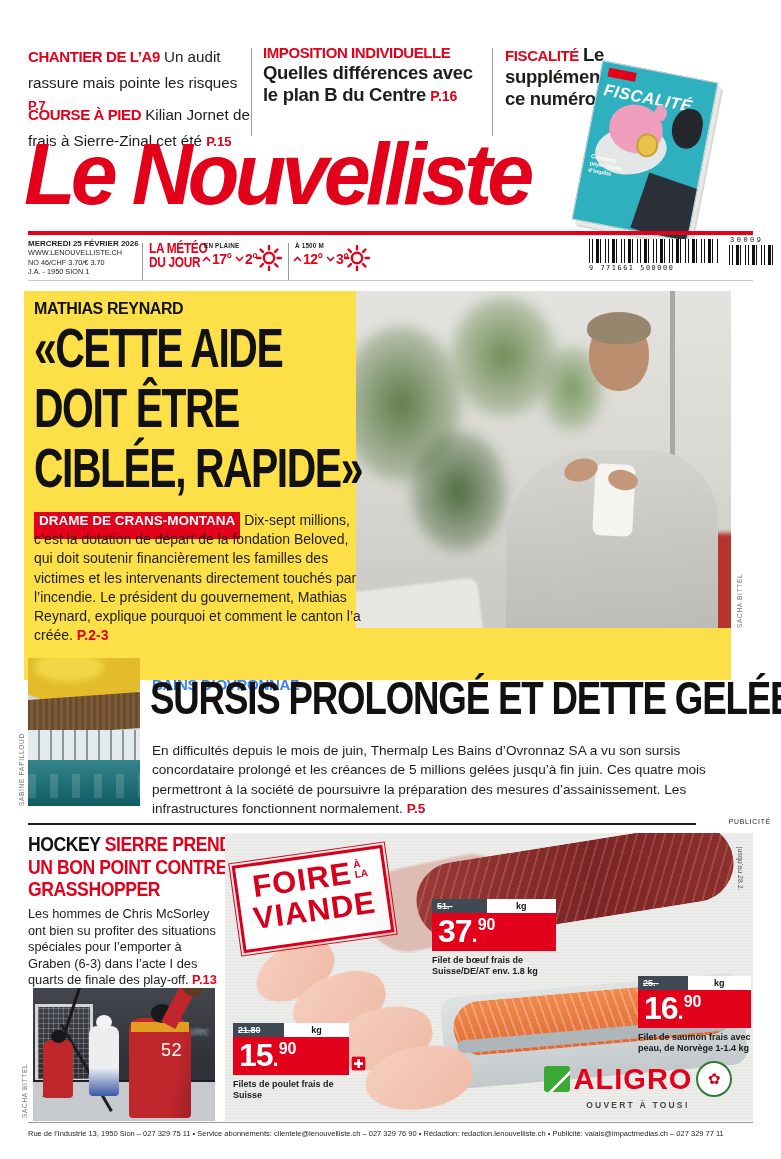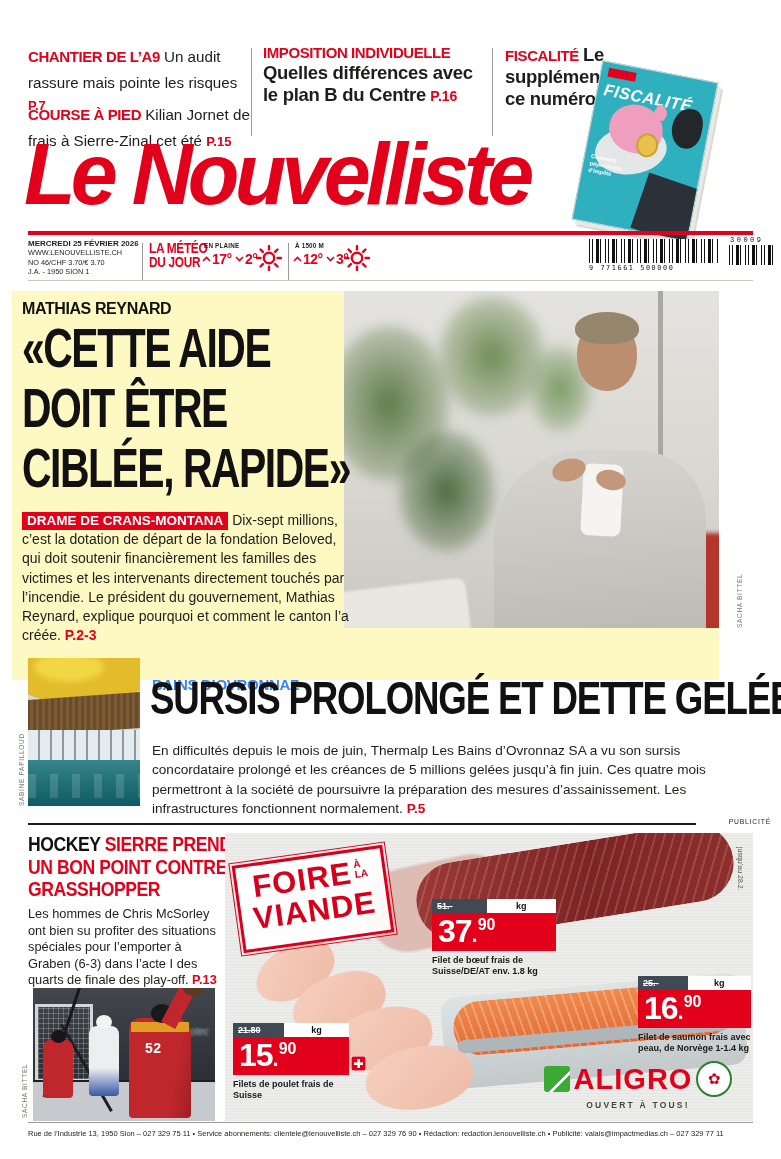--- a/index.html
+++ b/index.html
@@ -43,27 +43,27 @@
   letter-spacing:-.4px;transform:scaleX(.85);transform-origin:0 0;white-space:nowrap}
 .wlabel{font-size:6.3px;font-weight:700;color:#1d1d1b;letter-spacing:.2px}
 .wtemps{font-size:14px;font-weight:700;color:#e2001a;letter-spacing:-.5px;white-space:nowrap}
 .wtemps svg{margin:0 1px 2px 0;vertical-align:middle}
 .sun{display:inline-block}
 #barcode-digits{left:589px;top:264px;font-size:6.8px;letter-spacing:1.6px;color:#111;font-family:"DejaVu Sans Mono",monospace}
 #barcode-issue{left:730px;top:236px;font-size:7px;letter-spacing:2.5px;color:#111;font-family:Liberation Mono, monospace}
 .bars{background:repeating-linear-gradient(90deg,#111 0 1.5px,#fff 1.5px 3px,#111 3px 4px,#fff 4px 7.5px,#111 7.5px 10px,#fff 10px 11px,#111 11px 12.5px,#fff 12.5px 16px)}
 
 
-#lead{left:12px;top:291px;width:707px;height:389px;background:#fef9c3}
+#lead{left:24px;top:291px;width:707px;height:389px;background:#fde047}
 #lead .txt{position:absolute;left:10px;top:9px;width:330px}
 #lead .kick{font-size:16px;font-weight:700;letter-spacing:-.4px;color:#111}
 #lead .hl{font-size:56px;line-height:60px;font-weight:800;letter-spacing:-2px;color:#111}
 #lead .hl .squeeze{transform:scaleX(.73)}
 #lead .para{margin-top:13px;width:327px;font-size:14px;line-height:19.2px;color:#1d1d1b}
-.redtag{background:#e2001a;color:#fff;font-weight:700;padding:1px 5px 2px;font-size:13.5px}
+.redtag{background:#e2001a;color:#fff;font-weight:700;padding:1px 5px 11px;font-size:13.5px}
 #leadphoto{position:absolute;left:332px;top:0;width:375px;height:337px;overflow:hidden;
   background:linear-gradient(180deg,#e4e3df 0%,#d8d7d1 55%,#cac8c2 100%)}
 #leadphoto .frame{position:absolute;right:56px;top:0;width:5px;height:220px;background:#a9a8a2}
 .blob{position:absolute;border-radius:50%;filter:blur(6px)}
 #leadphoto .couch{position:absolute;right:-28px;bottom:-30px;width:140px;height:125px;background:#b5342c;border-radius:26px;filter:blur(2px)}
 #leadphoto .table{position:absolute;left:-25px;bottom:-22px;width:150px;height:64px;background:#e8e7e2;border-radius:10px;transform:rotate(-7deg);filter:blur(1px)}
 #leadphoto .torso{position:absolute;left:150px;bottom:0;width:212px;height:178px;
   background:linear-gradient(175deg,#d6d5d0,#bcbbb5);border-radius:90px 70px 0 0}
 #leadphoto .shirt{position:absolute;left:238px;bottom:92px;width:40px;height:72px;background:#f5f4f0;border-radius:8px;transform:rotate(3deg)}
 #leadphoto .head{position:absolute;left:233px;top:28px;width:60px;height:72px;background:#bb8e6f;border-radius:48%}
@@ -108,21 +108,21 @@
 .player{position:absolute;border-radius:8px 8px 4px 4px}
 #hockeyphoto .p1{left:10px;top:52px;width:30px;height:58px;background:#c0272d}
 #hockeyphoto .p1h{position:absolute;left:18px;top:42px;width:15px;height:13px;background:#15171a;border-radius:50%}
 #hockeyphoto .p2{left:56px;top:38px;width:30px;height:70px;background:linear-gradient(#eceef0 60%,#3a57a8)}
 #hockeyphoto .p2h{position:absolute;left:63px;top:27px;width:16px;height:14px;background:#f2f3f5;border-radius:50%}
 #hockeyphoto .p3{left:96px;top:30px;width:62px;height:100px;background:linear-gradient(100deg,#c0272d 70%,#a01f25);border-radius:12px 16px 4px 4px}
 #hockeyphoto .p3h{position:absolute;left:118px;top:16px;width:22px;height:19px;background:#17191d;border-radius:50%}
 #hockeyphoto .arm{position:absolute;left:138px;top:-6px;width:16px;height:46px;background:#c0272d;transform:rotate(28deg)}
 #hockeyphoto .glove{position:absolute;left:150px;top:-10px;width:20px;height:18px;background:#5a3b22;border-radius:40%;transform:rotate(20deg)}
 #hockeyphoto .shoulder{position:absolute;left:98px;top:34px;width:58px;height:10px;background:#e8b322;opacity:.85}
-#hockeyphoto .num{position:absolute;left:112px;top:52px;color:#fff;font-weight:700;font-size:14px;letter-spacing:.5px}
+#hockeyphoto .num{position:absolute;left:128px;top:52px;color:#fff;font-weight:400;font-size:18px;letter-spacing:.5px}
 #hockeyphoto .stick{position:absolute;left:28px;top:-8px;width:3px;height:120px;background:#17181b;transform:rotate(18deg)}
 #hockeyphoto .stick2{position:absolute;left:52px;top:30px;width:2.5px;height:100px;background:#1d1f23;transform:rotate(-30deg)}
 
 
 #ad{left:225px;top:833px;width:528px;height:288px;position:absolute;overflow:hidden;background:#ecedeb;
   background-image:repeating-linear-gradient(0deg,rgba(120,120,115,.05) 0 1px,transparent 1px 3px)}
 #stamp{position:absolute;left:12px;top:22px;width:152px;height:88px;transform:rotate(-8deg);
   background:rgba(255,255,255,.9);border:3px solid #d6001c;outline:1px solid #d6001c;outline-offset:2px;
   color:#d6001c;font-weight:800;text-align:center}
 #stamp .row1{display:flex;justify-content:center;align-items:flex-start;margin-top:6px}

